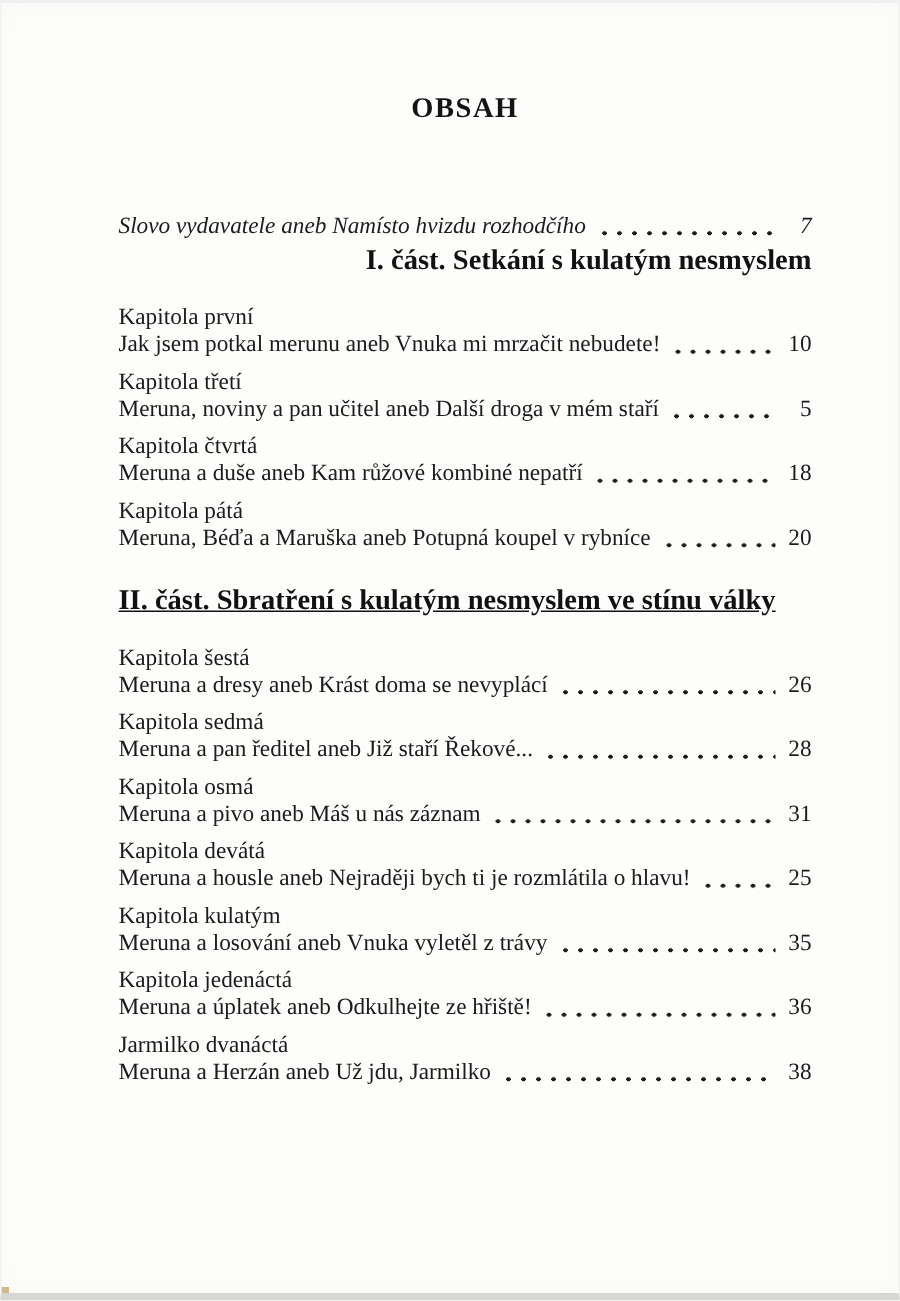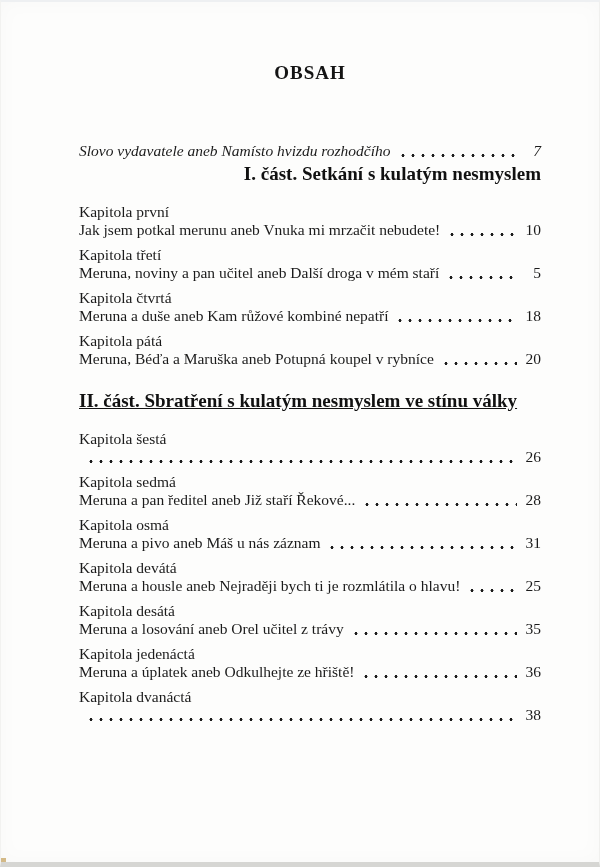--- a/index.html
+++ b/index.html
@@ -131,20 +131,21 @@
 
   </div>
 
   <div class="part-heading h2">II. část. Sbratření s kulatým nesmyslem ve stínu války</div>
 
   <div class="entries">
 
     <div class="entry">
       <div class="chapter-line">Kapitola šestá</div>
       <div class="title-line">
+        <span class="t">Meruna a dresy aneb Krást doma se nevyplácí</span>
         <span class="leader"></span>
         <span class="pg">26</span>
       </div>
     </div>
 
     <div class="entry">
       <div class="chapter-line">Kapitola sedmá</div>
       <div class="title-line">
         <span class="t">Meruna a pan ředitel aneb Již staří Řekové...</span>
         <span class="leader"></span>
@@ -164,40 +165,41 @@
     <div class="entry">
       <div class="chapter-line">Kapitola devátá</div>
       <div class="title-line">
         <span class="t">Meruna a housle aneb Nejraději bych ti je rozmlátila o hlavu!</span>
         <span class="leader"></span>
         <span class="pg">25</span>
       </div>
     </div>
 
     <div class="entry">
-      <div class="chapter-line">Kapitola desátá</div>
-      <div class="title-line">
-        <span class="t">Meruna a losování aneb Orel učitel z trávy</span>
+      <div class="chapter-line">Kapitola kulatým</div>
+      <div class="title-line">
+        <span class="t">Meruna a losování aneb Vnuka vyletěl z trávy</span>
         <span class="leader"></span>
         <span class="pg">35</span>
       </div>
     </div>
 
     <div class="entry">
       <div class="chapter-line">Kapitola jedenáctá</div>
       <div class="title-line">
         <span class="t">Meruna a úplatek aneb Odkulhejte ze hřiště!</span>
         <span class="leader"></span>
         <span class="pg">36</span>
       </div>
     </div>
 
     <div class="entry">
-      <div class="chapter-line">Kapitola dvanáctá</div>
-      <div class="title-line">
+      <div class="chapter-line">Jarmilko dvanáctá</div>
+      <div class="title-line">
+        <span class="t">Meruna a Herzán aneb Už jdu, Jarmilko</span>
         <span class="leader"></span>
         <span class="pg">38</span>
       </div>
     </div>
 
   </div>
 
   <div class="speck"></div>
 
 </div>

